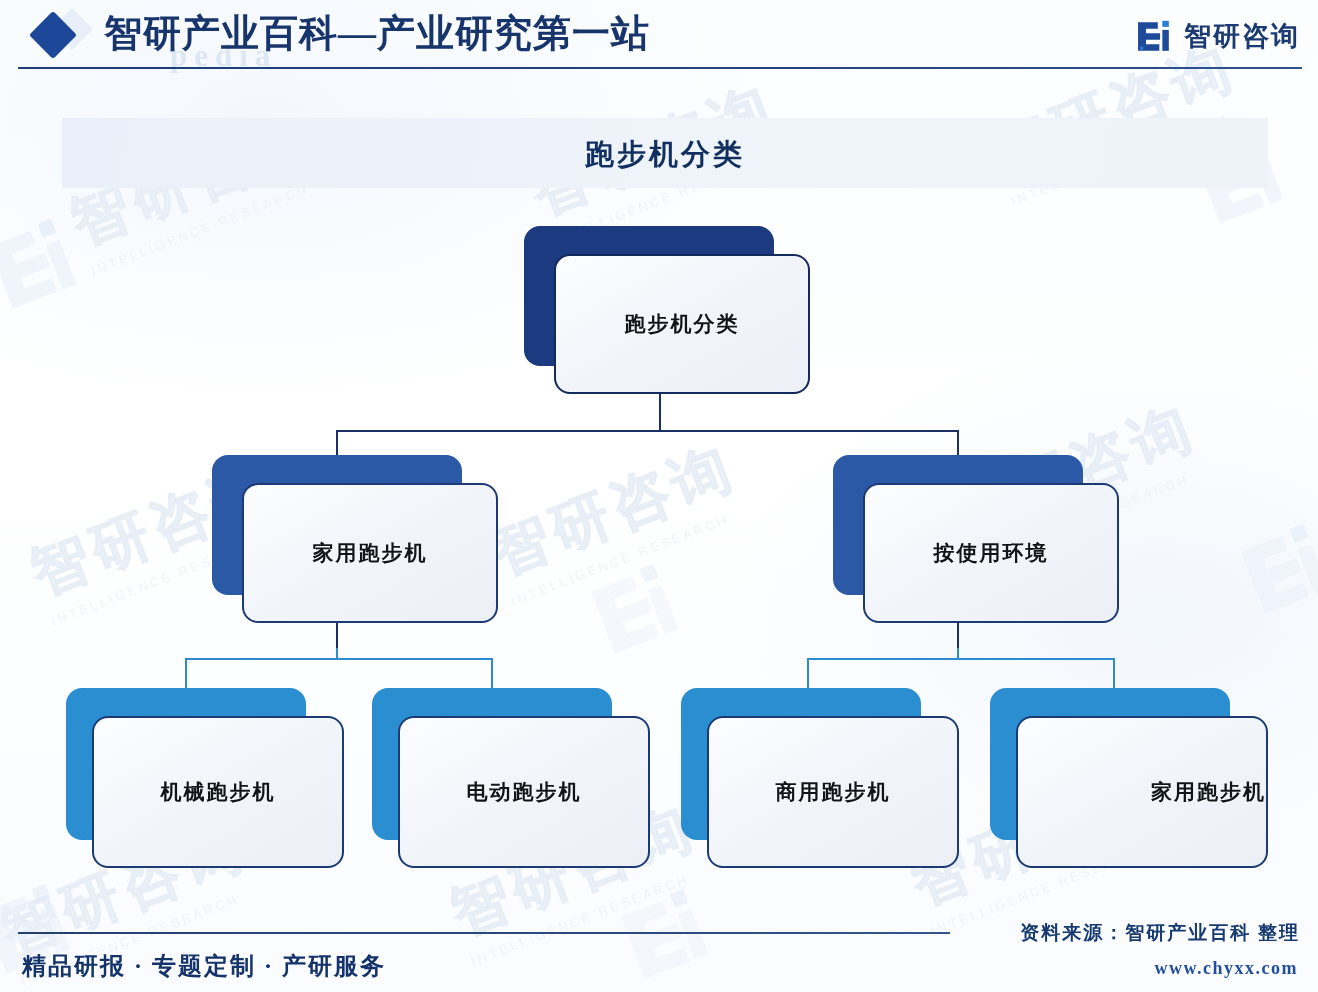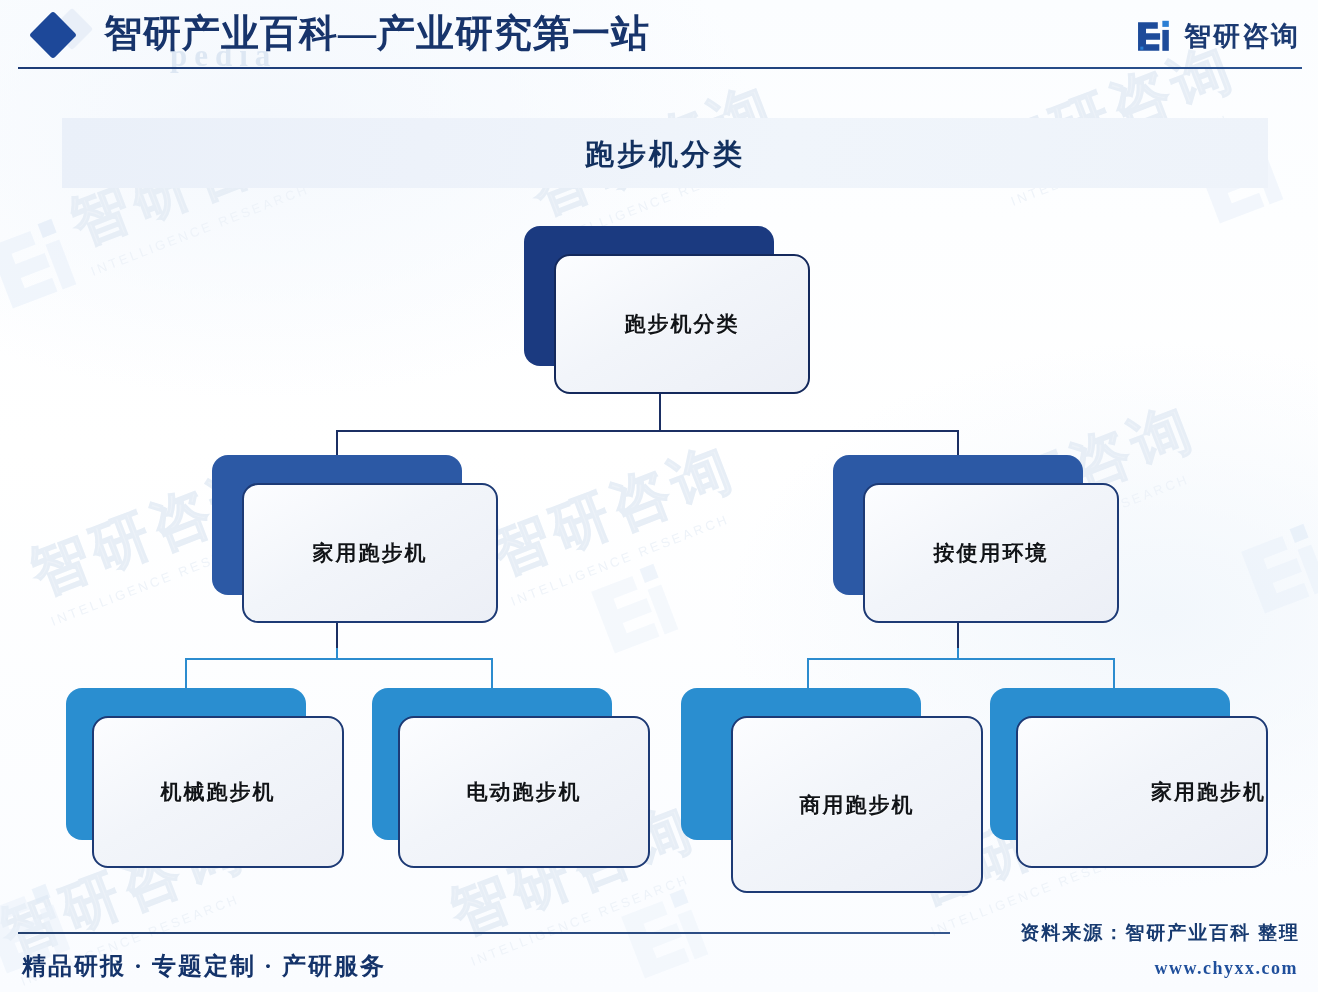--- a/index.html
+++ b/index.html
@@ -385,21 +385,21 @@
 
     <div class="node node-l3" style="left:372px; top:688px; width:278px; height:182px;">
       <div class="node-shadow" style="width:240px; height:152px; background:#2a8ed0;"></div>
       <div class="node-card" style="left:26px; top:28px; width:252px; height:152px; border:2px solid #1d3a75;">
         <span class="node-label">电动跑步机</span>
       </div>
     </div>
 
     <div class="node node-l3" style="left:681px; top:688px; width:278px; height:182px;">
       <div class="node-shadow" style="width:240px; height:152px; background:#2a8ed0;"></div>
-      <div class="node-card" style="left:26px; top:28px; width:252px; height:177px; border:2px solid #1d3a75;margin-left:24px;">
+      <div class="node-card" style="left:26px; top:28px; width:252px; height:152px; border:2px solid #1d3a75;">
         <span class="node-label">商用跑步机</span>
       </div>
     </div>
 
     <div class="node node-l3" style="left:990px; top:688px; width:278px; height:182px;">
       <div class="node-shadow" style="width:240px; height:152px; background:#2a8ed0;"></div>
       <div class="node-card" style="left:26px; top:28px; width:252px; height:152px; border:2px solid #1d3a75;justify-content:flex-end;">
         <span class="node-label">家用跑步机</span>
       </div>
     </div>

